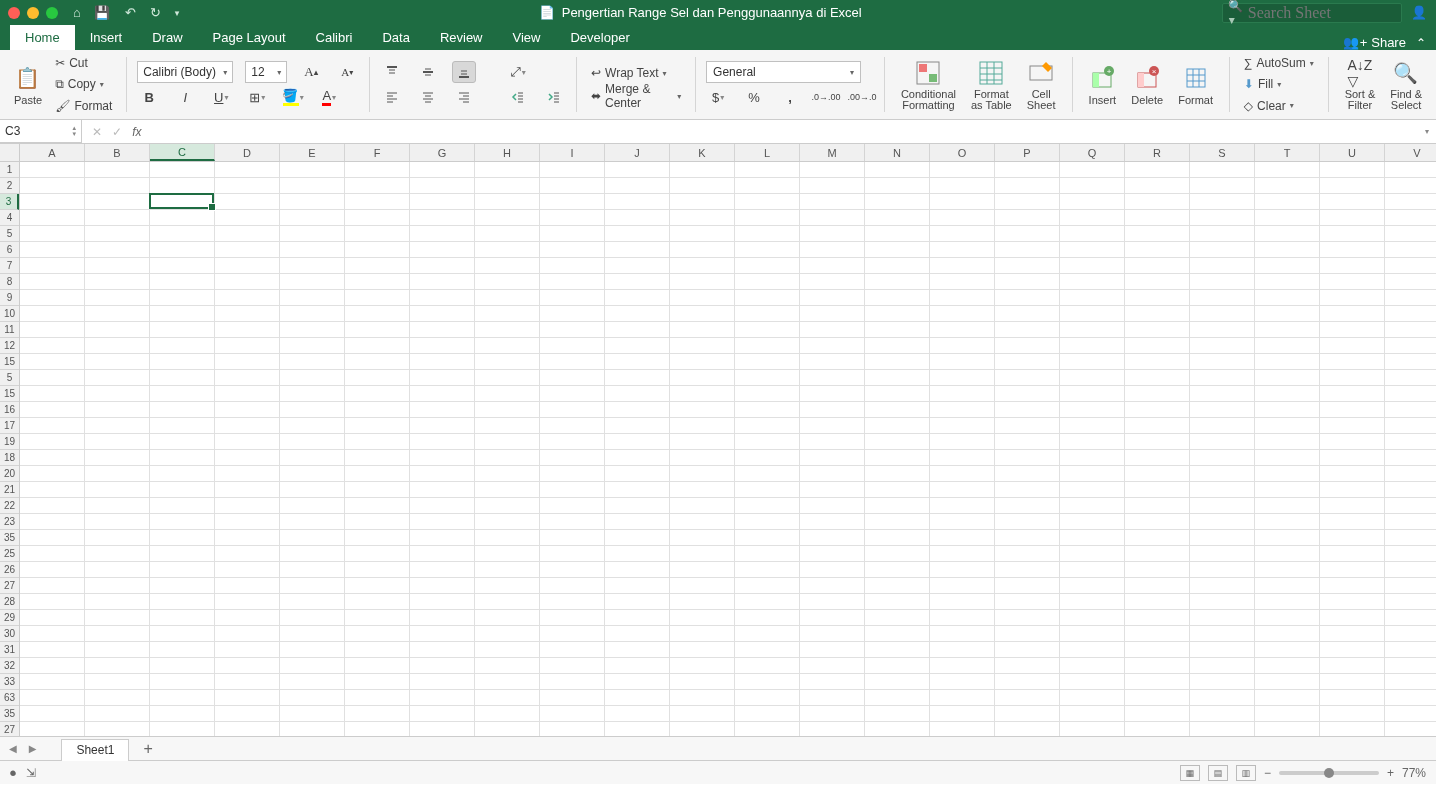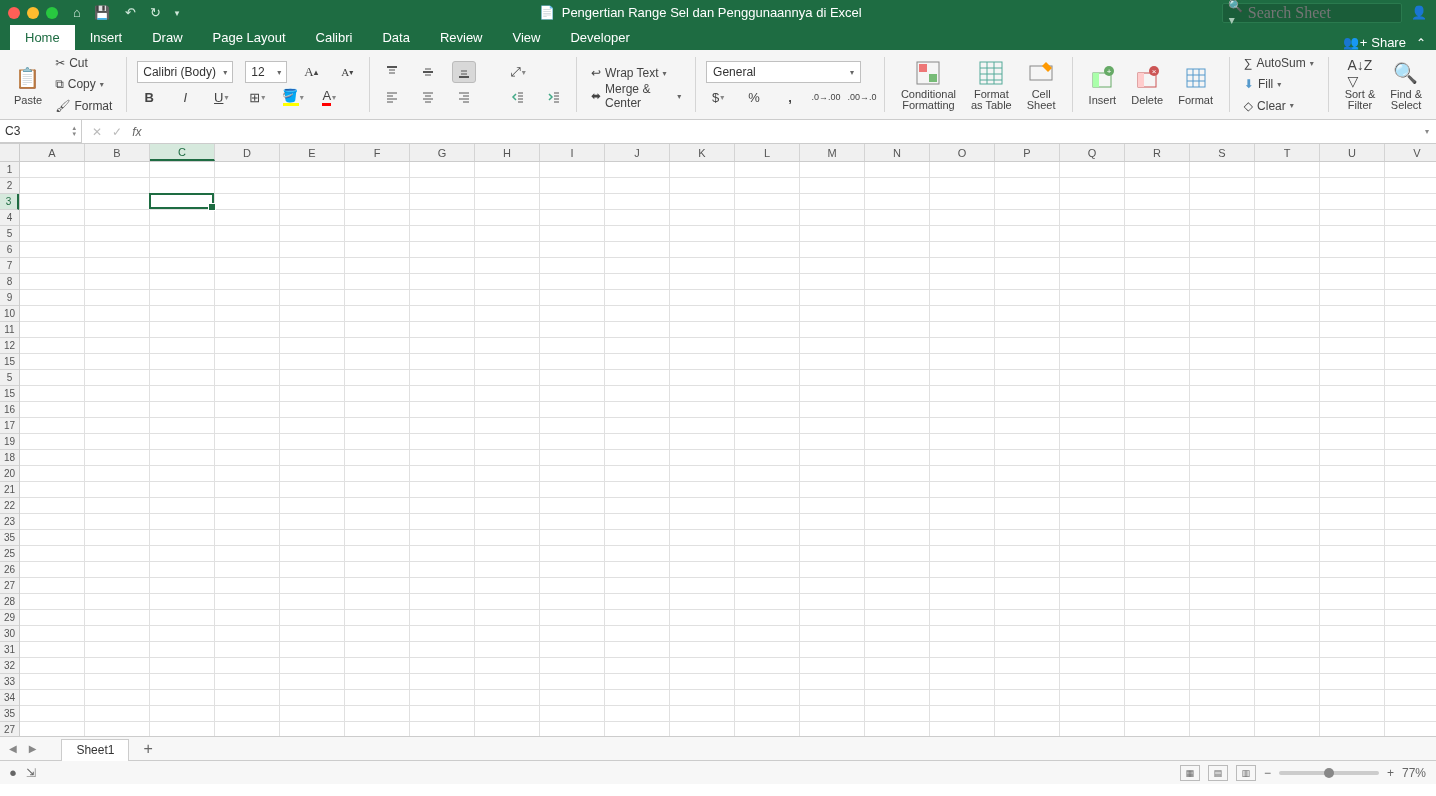--- a/index.html
+++ b/index.html
@@ -462,21 +462,21 @@
       <div class="row-h">35</div>
       <div class="row-h">25</div>
       <div class="row-h">26</div>
       <div class="row-h">27</div>
       <div class="row-h">28</div>
       <div class="row-h">29</div>
       <div class="row-h">30</div>
       <div class="row-h">31</div>
       <div class="row-h">32</div>
       <div class="row-h">33</div>
-      <div class="row-h">34</div>
+      <div class="row-h">63</div>
       <div class="row-h">35</div>
       <div class="row-h">27</div>
     </div>
   <div class="cells" id="cells">
       <div class="cell-row">
         <div class="cell"></div>
         <div class="cell"></div>
         <div class="cell"></div>
         <div class="cell"></div>
         <div class="cell"></div>

